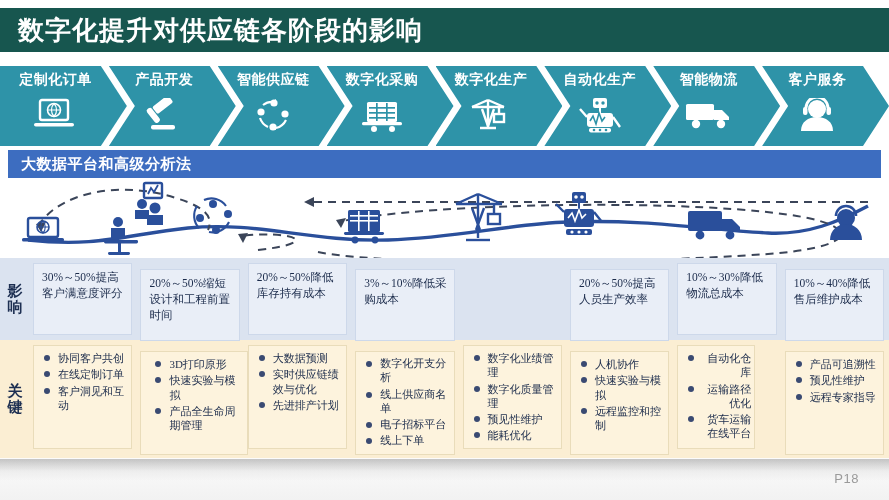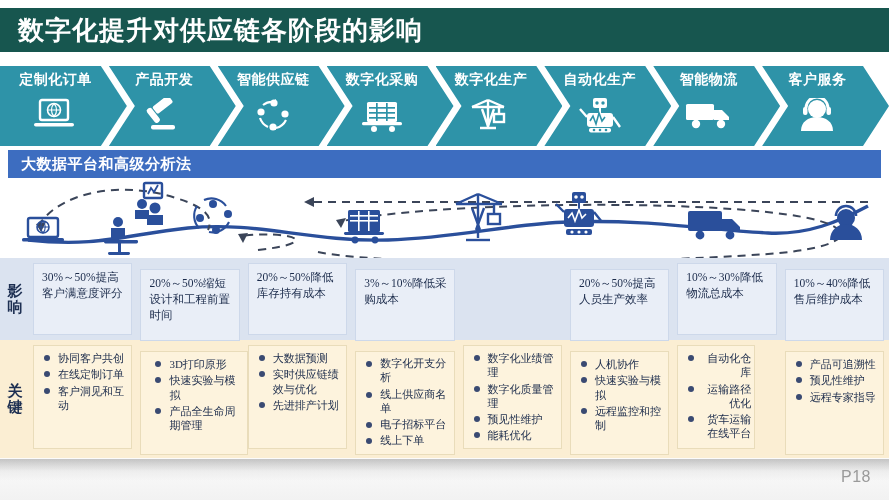--- a/index.html
+++ b/index.html
@@ -105,22 +105,22 @@
   }
   .cell-key li:before{
     content:"";position:absolute;left:6px;top:4px;
     width:6px;height:6px;border-radius:50%;background:#3a4a72;
   }
   
   .cell-key.lower{top:93px;height:104px;}
   .cell-impact.lower{top:11px;}
 
   .pagenum{
-    position:absolute;right:18px;bottom:14px;
-    font-size:16px;color:#9a9a9a;letter-spacing:.5px;
+    position:absolute;right:30px;bottom:14px;
+    font-size:13px;color:#9a9a9a;letter-spacing:.5px;
   }
   .shadow{
     position:absolute;left:0;top:459px;width:889px;height:22px;
     background:linear-gradient(180deg,rgba(120,120,120,.42) 0%,rgba(140,140,140,.10) 55%,rgba(255,255,255,0) 100%);
   }
 </style>
 </head>
 <body>
 
 <div id="slide">

